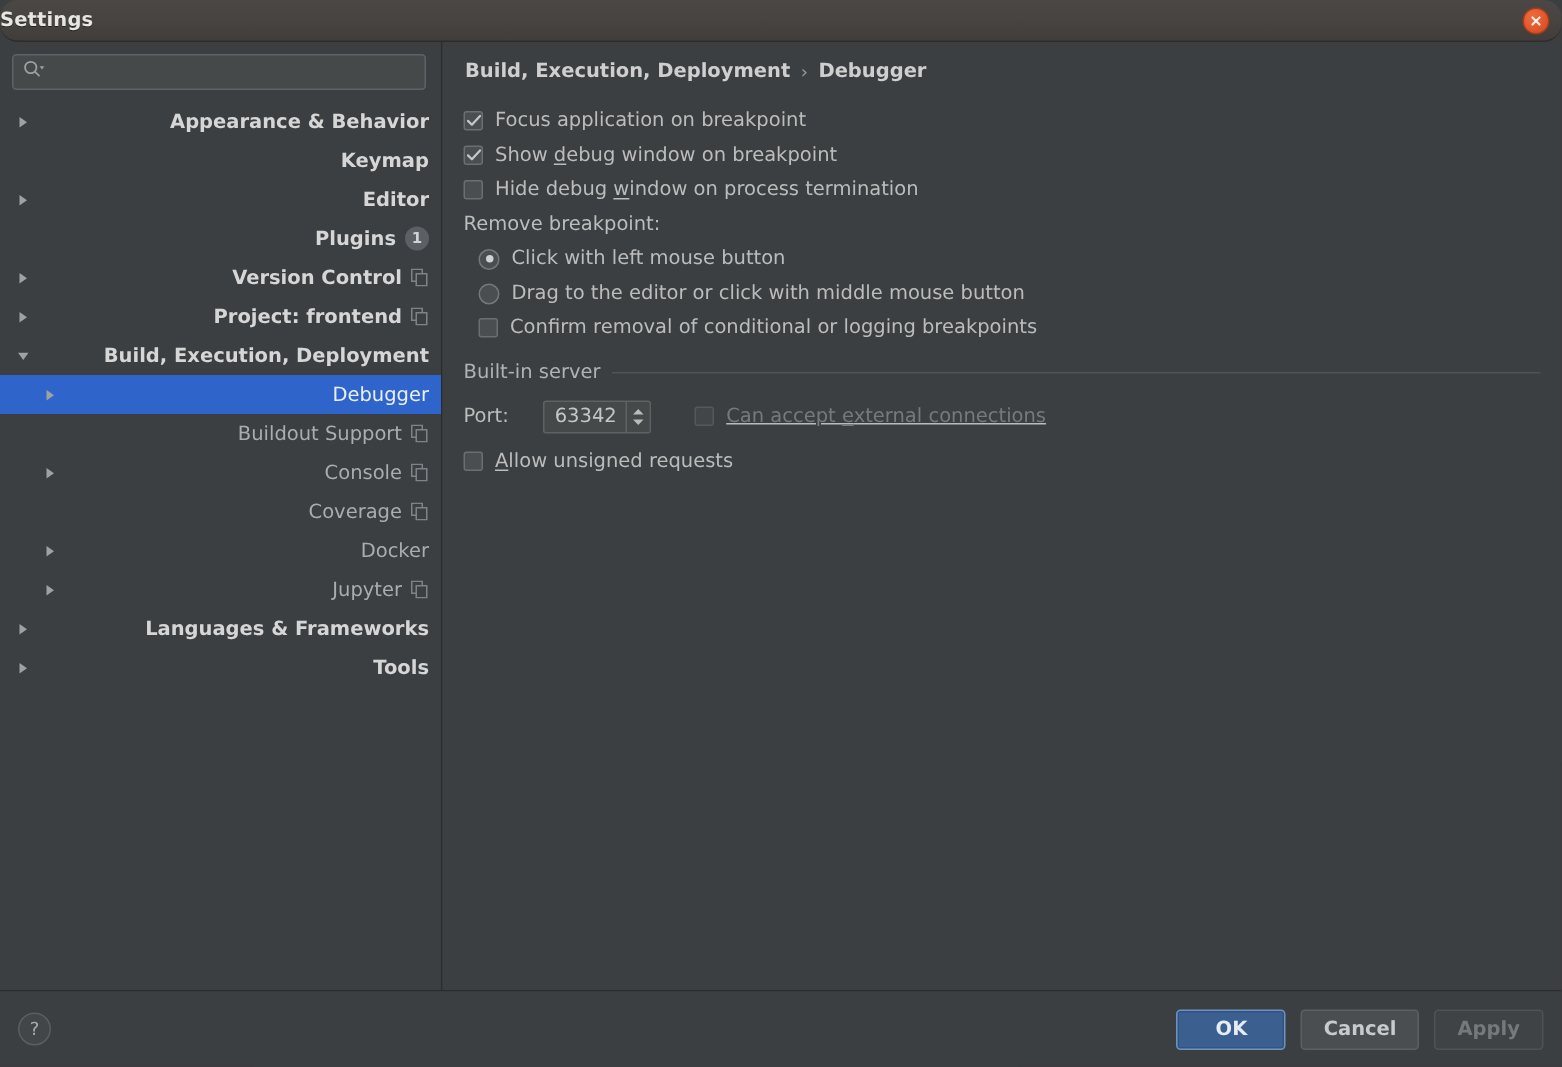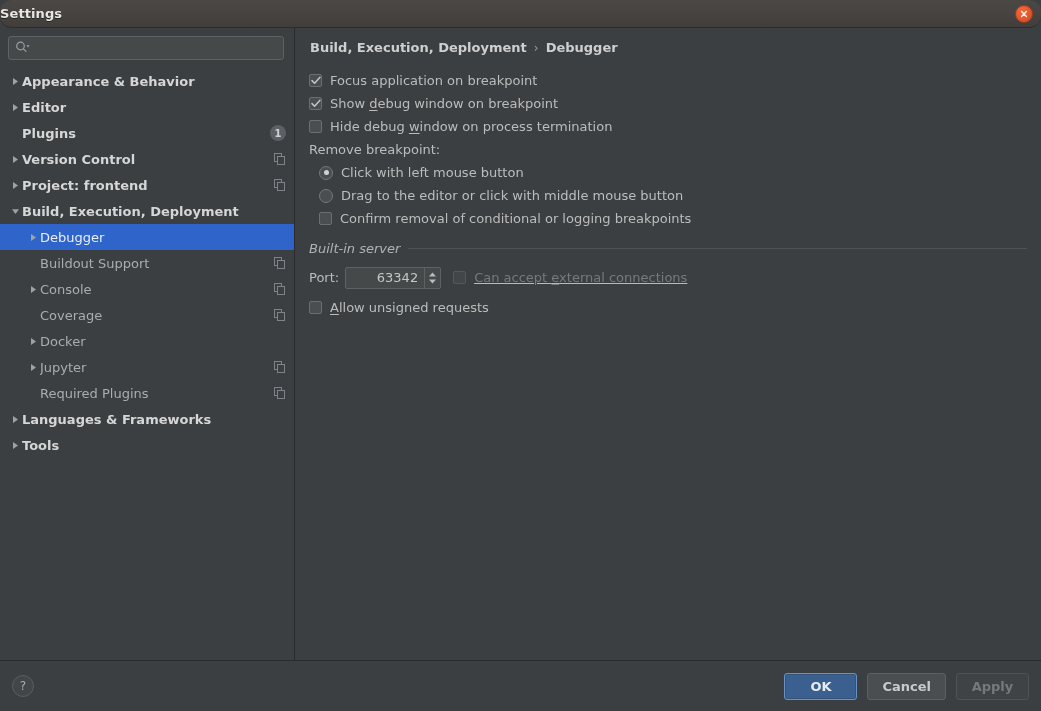--- a/index.html
+++ b/index.html
@@ -93,20 +93,21 @@
     overflow: hidden;
     padding-top: 2px;
   }
   .tree-row {
     position: relative;
     height: 26px;
     display: flex; align-items: center;
     padding-right: 8px;
     cursor: default;
     white-space: nowrap;
+    text-align: right;
   }
   .tree-row .arrow {
     width: 14px; flex: 0 0 14px;
     display: flex; align-items: center; justify-content: center;
   }
   .tree-row .arrow svg { display: block; }
   .tree-row .label { flex: 1 1 auto; overflow: hidden; text-overflow: ellipsis; }
   .tree-row.lvl0 { padding-left: 8px; }
   .tree-row.lvl1 { padding-left: 26px; }
   .tree-row.lvl0 .label {
@@ -185,29 +186,29 @@
     background: #cfd2d4;
   }
 
   .label-line { color: #bcbcbc; font-size: 13px; height: 23px; display: flex; align-items: center; }
 
   
   .group-sep {
     display: flex; align-items: center; gap: 8px;
     margin: 11px 0 9px 0;
   }
-  .group-sep .gtitle { color: #b0b3b5; font-size: 13px; white-space: nowrap; font-style: italic; }
+  .group-sep .gtitle { color: #b0b3b5; font-size: 13px; white-space: nowrap; }
   .group-sep .gline { flex: 1 1 auto; height: 1px; background: #4f5355; }
 
   
-  #port-row { display: flex; align-items: center; gap: 6px; height: 25px; }
+  #port-row { display: flex; align-items: center; gap: 23px; height: 25px; }
   #port-label { color: #bcbcbc; font-size: 13px; }
   .spinner {
     display: flex; align-items: stretch;
-    height: 22px; width: 96px;
+    height: 22px; width: 72px;
     background: #45494a;
     border: 1px solid #5e6264;
     border-radius: 2px;
     overflow: hidden;
     justify-content: center;
   }
   .spinner input {
     flex: 1 1 auto; min-width: 0;
     border: 0; outline: none; background: transparent;
     color: #c6c6c6; font-size: 13px;
@@ -302,20 +303,24 @@
       <div id="tree">
           <div class="tree-row lvl0">
             <span class="arrow">
               <svg width="9" height="9" viewBox="0 0 9 9">
                 <path d="M2 1 L7 4.5 L2 8 Z" fill="#9da2a5"></path>
               </svg>
             </span>
             <span class="label">Appearance &amp; Behavior</span>
           </div>
           <div class="tree-row lvl0">
+            <span class="arrow"></span>
+            <span class="label">Keymap</span>
+          </div>
+          <div class="tree-row lvl0">
             <span class="arrow">
               <svg width="9" height="9" viewBox="0 0 9 9">
                 <path d="M2 1 L7 4.5 L2 8 Z" fill="#9da2a5"></path>
               </svg>
             </span>
             <span class="label">Editor</span>
           </div>
           <div class="tree-row lvl0">
             <span class="arrow"></span>
             <span class="label">Plugins</span>
@@ -407,30 +412,20 @@
             </span>
             <span class="label">Docker</span>
           </div>
           <div class="tree-row lvl1">
             <span class="arrow">
               <svg width="9" height="9" viewBox="0 0 9 9">
                 <path d="M2 1 L7 4.5 L2 8 Z" fill="#9da2a5"></path>
               </svg>
             </span>
             <span class="label">Jupyter</span>
-            <span class="copyico">
-              <svg width="12" height="12" viewBox="0 0 12 12">
-                <rect x="0.5" y="0.5" width="7" height="8" fill="none" stroke="#8b9094" stroke-width="1"></rect>
-                <rect x="3.5" y="3.5" width="7" height="8" fill="#3c3f41" stroke="#8b9094" stroke-width="1"></rect>
-              </svg>
-            </span>
-          </div>
-          <div class="tree-row lvl1">
-            <span class="arrow"></span>
-            <span class="label">Required Plugins</span>
             <span class="copyico">
               <svg width="12" height="12" viewBox="0 0 12 12">
                 <rect x="0.5" y="0.5" width="7" height="8" fill="none" stroke="#8b9094" stroke-width="1"></rect>
                 <rect x="3.5" y="3.5" width="7" height="8" fill="#3c3f41" stroke="#8b9094" stroke-width="1"></rect>
               </svg>
             </span>
           </div>
           <div class="tree-row lvl0">
             <span class="arrow">
               <svg width="9" height="9" viewBox="0 0 9 9">

